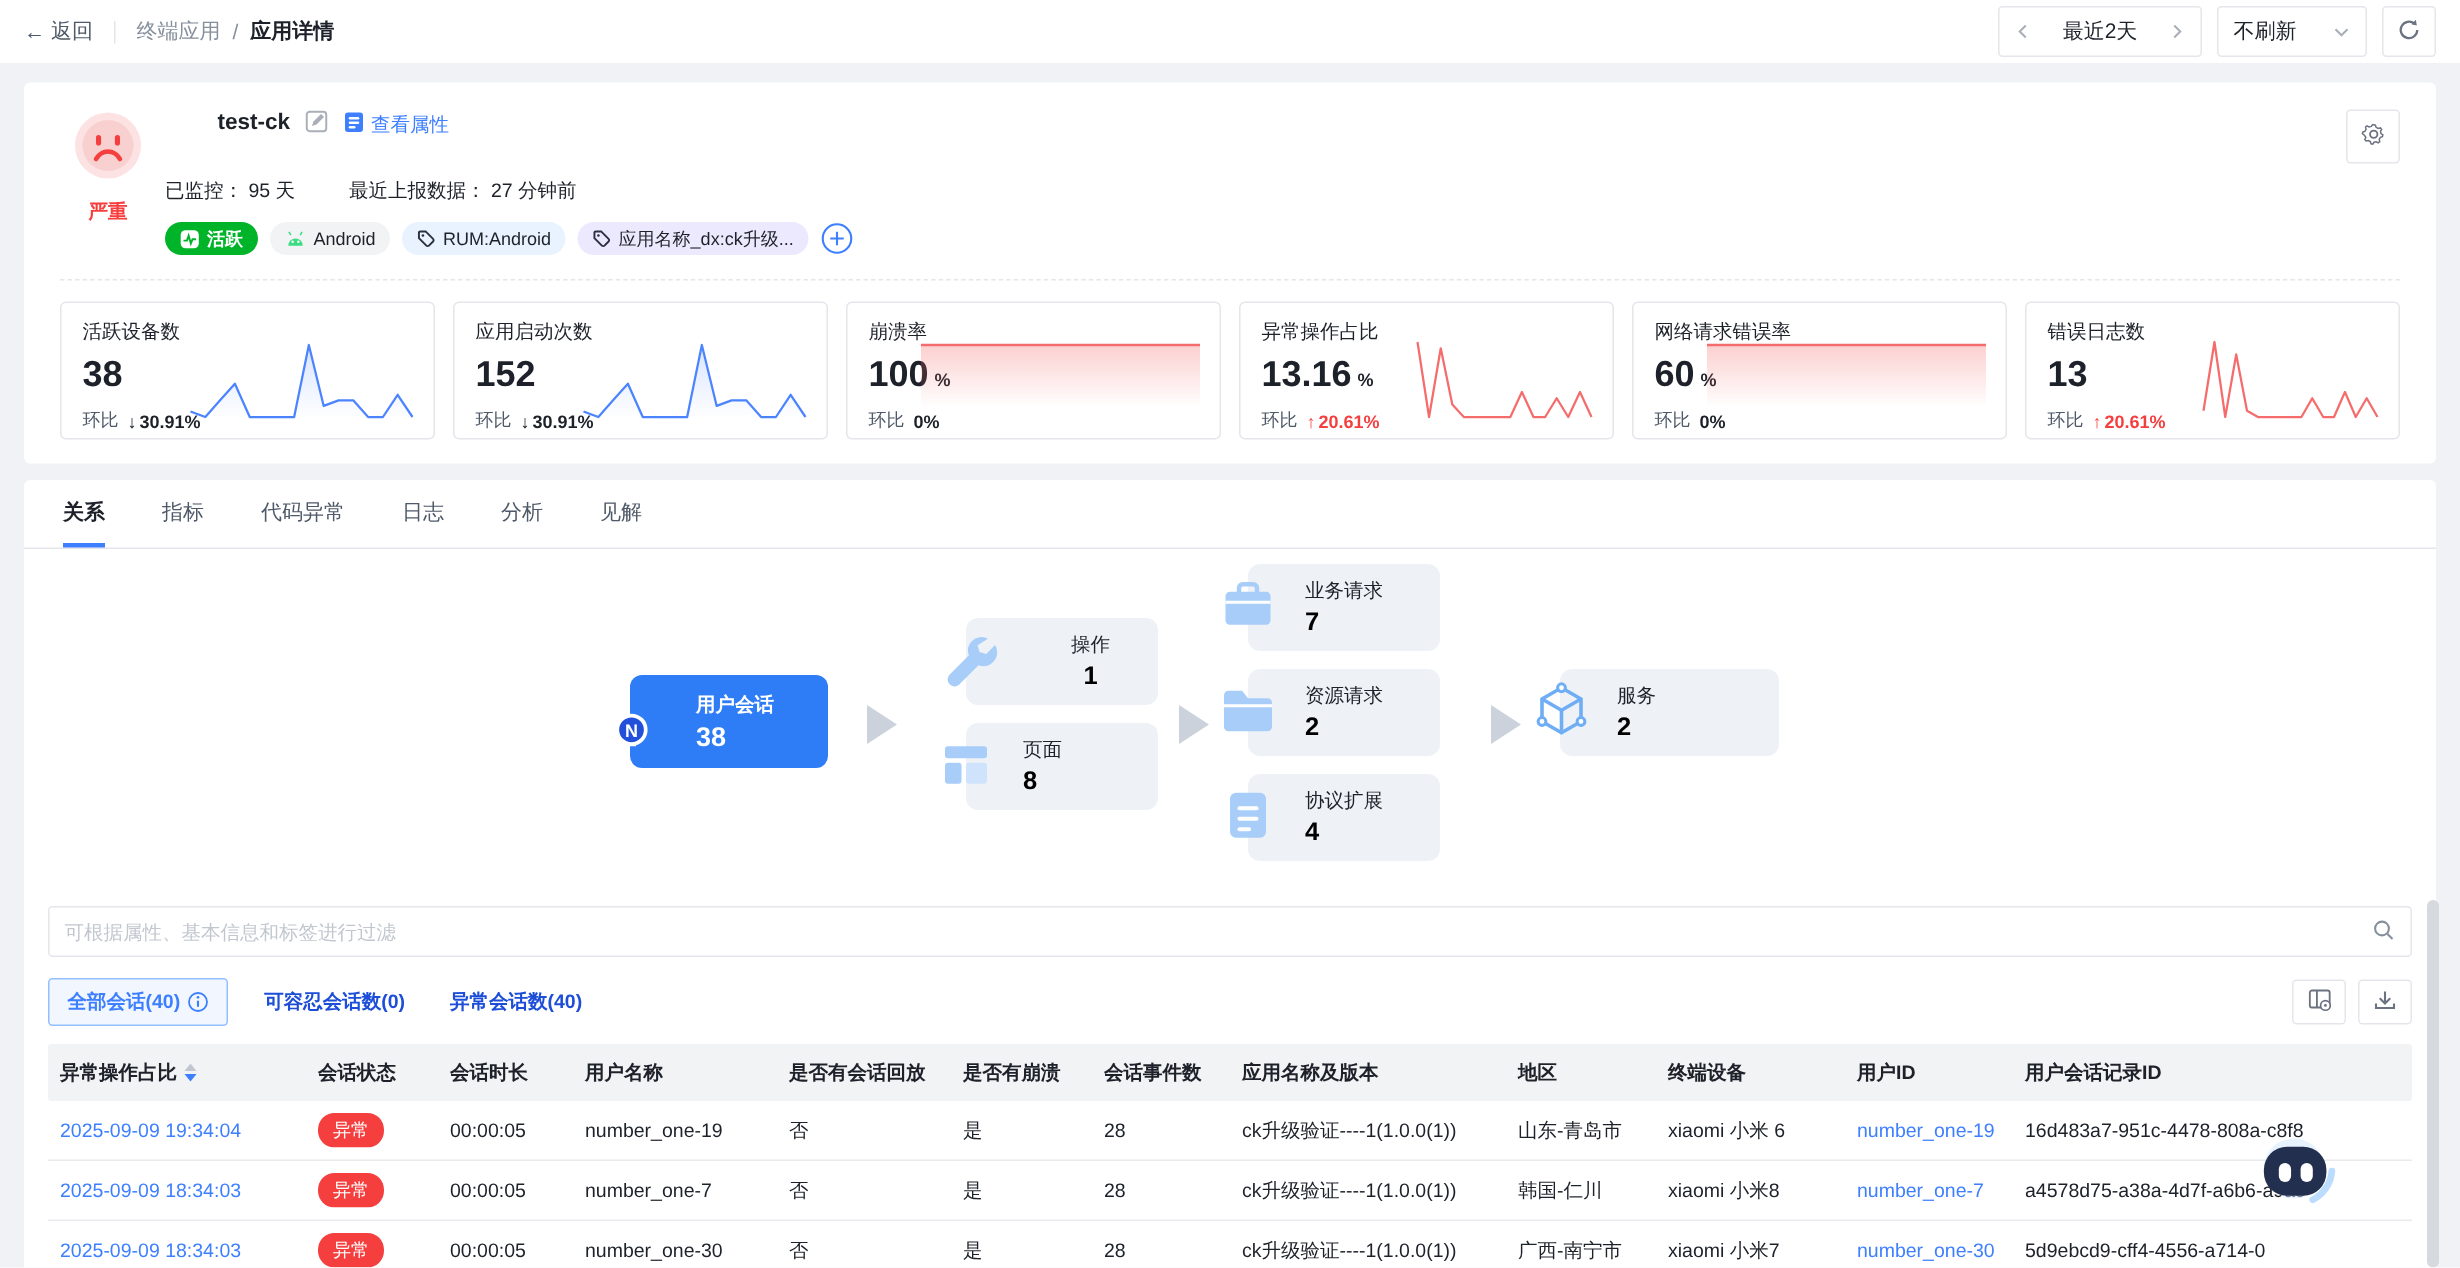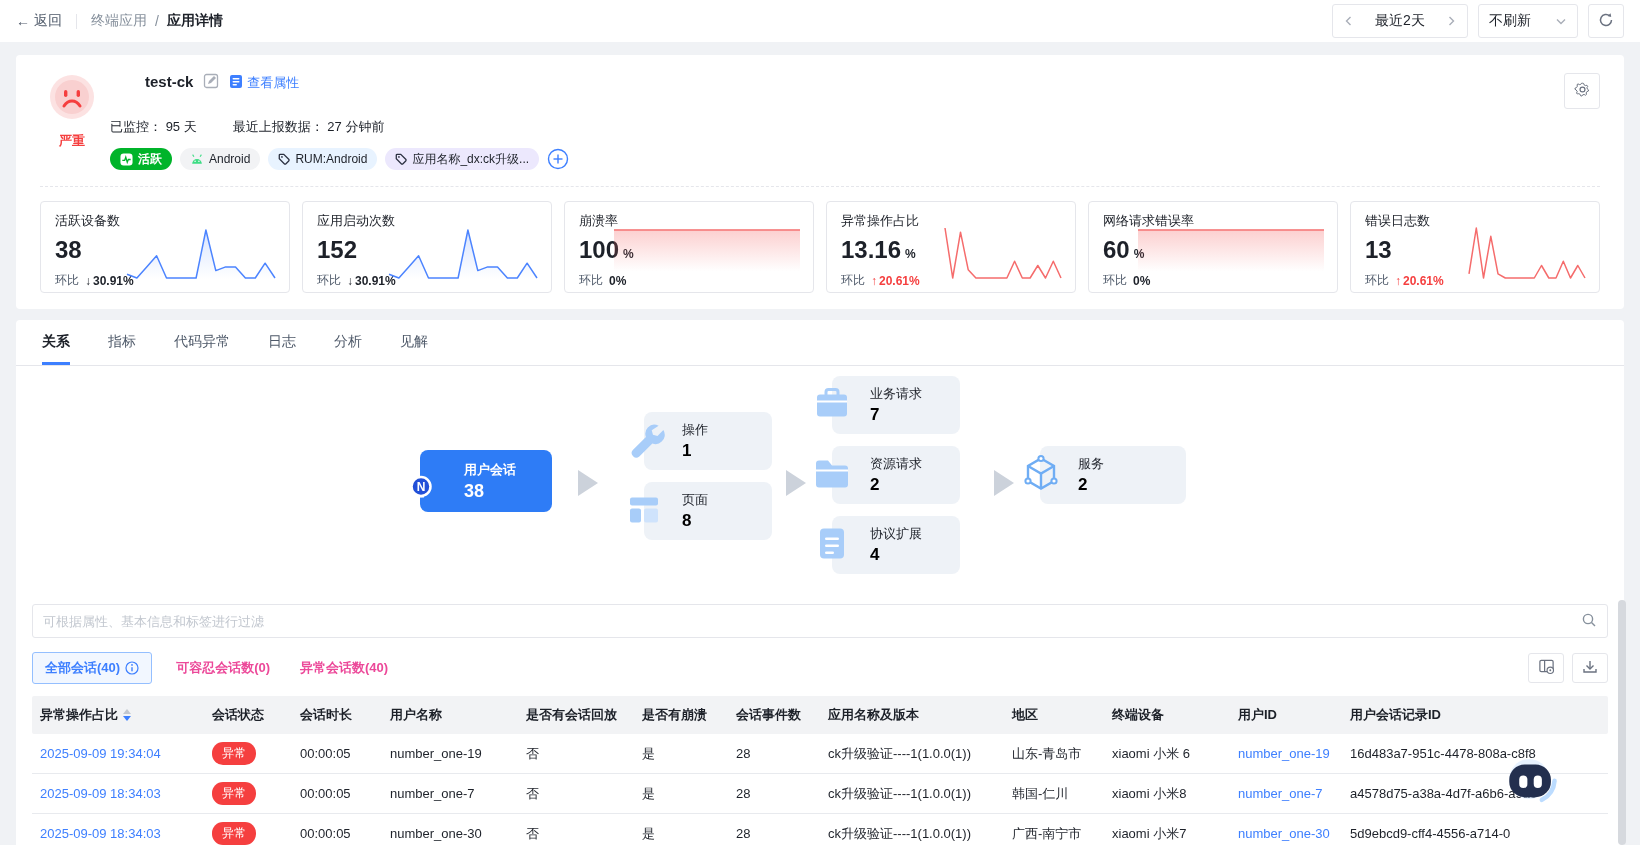--- a/index.html
+++ b/index.html
@@ -67,21 +67,21 @@
   .fnode.session{background:#2e7cf6;padding-left:44px;}
   .fnode.session .flabel{color:#fff;font-weight:bold;}
   .fnode.session .fval{color:#fff;font-size:18px;}
   .fnode .ficon{position:absolute;left:-20px;top:50%;transform:translateY(-50%);}
   .fnode.session .ficon{left:-34px;}
   .farrow{position:absolute;width:0;height:0;border-top:13px solid transparent;border-bottom:13px solid transparent;border-left:20px solid #ccd2db;}
   .sess-filter{margin:6px 16px 0 16px;height:34px;border:1px solid #e5e6eb;border-radius:3px;display:flex;align-items:center;padding:0 10px;}
   .sess-filter input{flex:1;border:none;outline:none;font-size:13px;font-family:inherit;}
   .sess-filter input::placeholder{color:#c2c7cf;}
   .sess-tabs-row{margin:14px 16px 0 16px;display:flex;align-items:center;}
-  .sess-tab{font-size:13px;color:#ec4899;font-weight:bold;margin-right:30px;cursor:pointer;display:flex;align-items:center;gap:5px;}
+  .sess-tab{font-size:13px;color:#1d4ed8;font-weight:bold;margin-right:30px;cursor:pointer;display:flex;align-items:center;gap:5px;}
   .sess-tab.active{border:1px solid #94bfff;background:#f2f7ff;color:#3d7fff;height:32px;padding:0 12px;border-radius:3px;margin-right:24px;}
   .table-actions{margin-left:auto;display:flex;gap:8px;}
   .sq-btn{width:36px;height:30px;border:1px solid #e5e6eb;border-radius:3px;display:flex;align-items:center;justify-content:center;cursor:pointer;background:#fff;}
   .table{margin:12px 16px 0 16px;}
   .thead{display:flex;background:#f2f3f5;height:38px;align-items:center;border-radius:2px;}
   .th{font-size:13px;font-weight:bold;color:#1d2129;padding:0 8px;display:flex;align-items:center;white-space:nowrap;overflow:hidden;}
   .trow{display:flex;height:40px;align-items:center;border-bottom:1px solid #e8eaee;}
   .td{font-size:13px;color:#1d2129;padding:0 8px;white-space:nowrap;overflow:hidden;}
   .td.link{color:#3d7fff;cursor:pointer;}
   .badge-err{background:#f53f3f;color:#fff;font-size:12px;padding:3px 10px;border-radius:11px;display:inline-block;}
@@ -402,21 +402,21 @@
           <circle cx="35" cy="33" r="9.5" fill="#2250d8" stroke="#fff" stroke-width="2.5"></circle>
           <text x="35" y="37.5" font-size="12" font-weight="bold" fill="#fff" text-anchor="middle" font-family="Liberation Sans, sans-serif">N</text>
         </svg>
       </span>
       <span class="flabel">用户会话</span>
       <span class="fval">38</span>
     </div>
 
     <div class="farrow" style="left:562px;top:104px;"></div>
 
-    <div class="fnode" style="left:628px;top:46px;width:128px;height:58px;">
+    <div class="fnode" style="left:628px;top:46px;width:128px;height:58px;text-align:center;">
       <span class="ficon">
         <svg width="42" height="42" viewBox="0 0 40 40">
             <path d="M33 7a8.5 8.5 0 0 0-10.3 1.6 8.5 8.5 0 0 0-1.8 8.9L8.4 30a4.4 4.4 0 0 0 6.2 6.2l12.4-12.4a8.5 8.5 0 0 0 8.9-1.8A8.5 8.5 0 0 0 37.5 11l-5.6 5.6-4.3-1.2-1.2-4.3z" fill="#a8cdf9"></path>
           </svg>
       </span>
       <span class="flabel">操作</span>
       <span class="fval">1</span>
     </div>
 
     <div class="fnode" style="left:628px;top:116px;width:128px;height:58px;">

